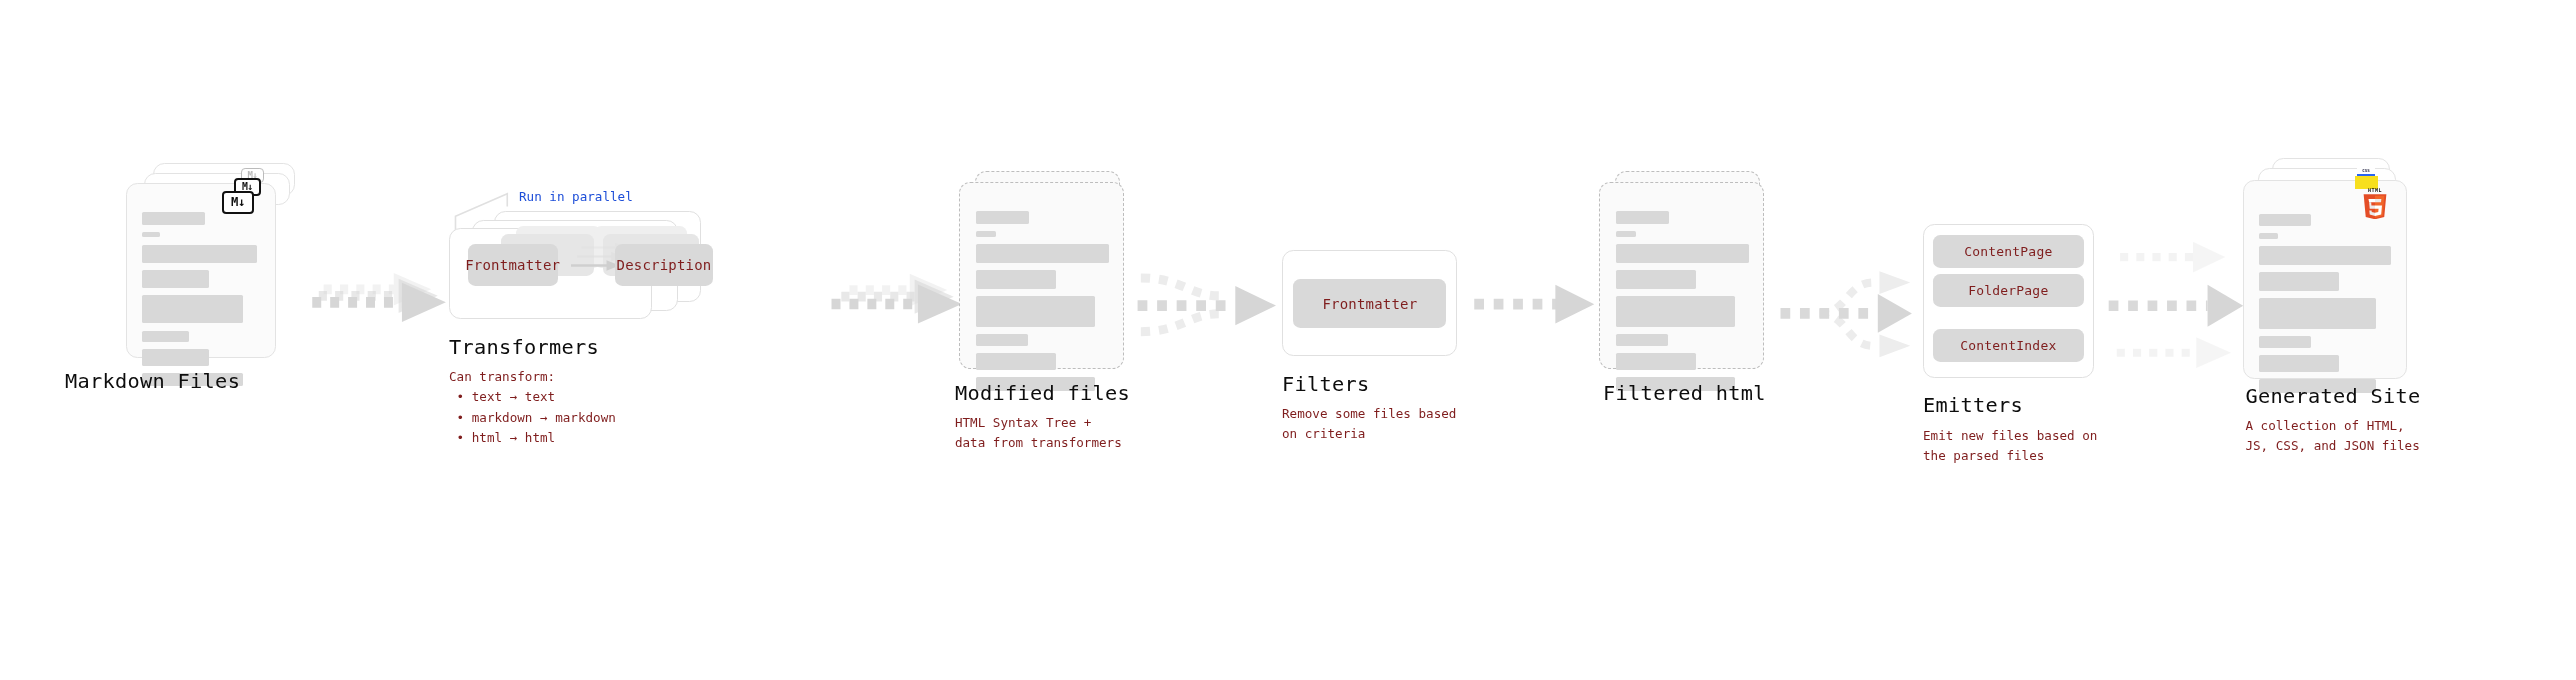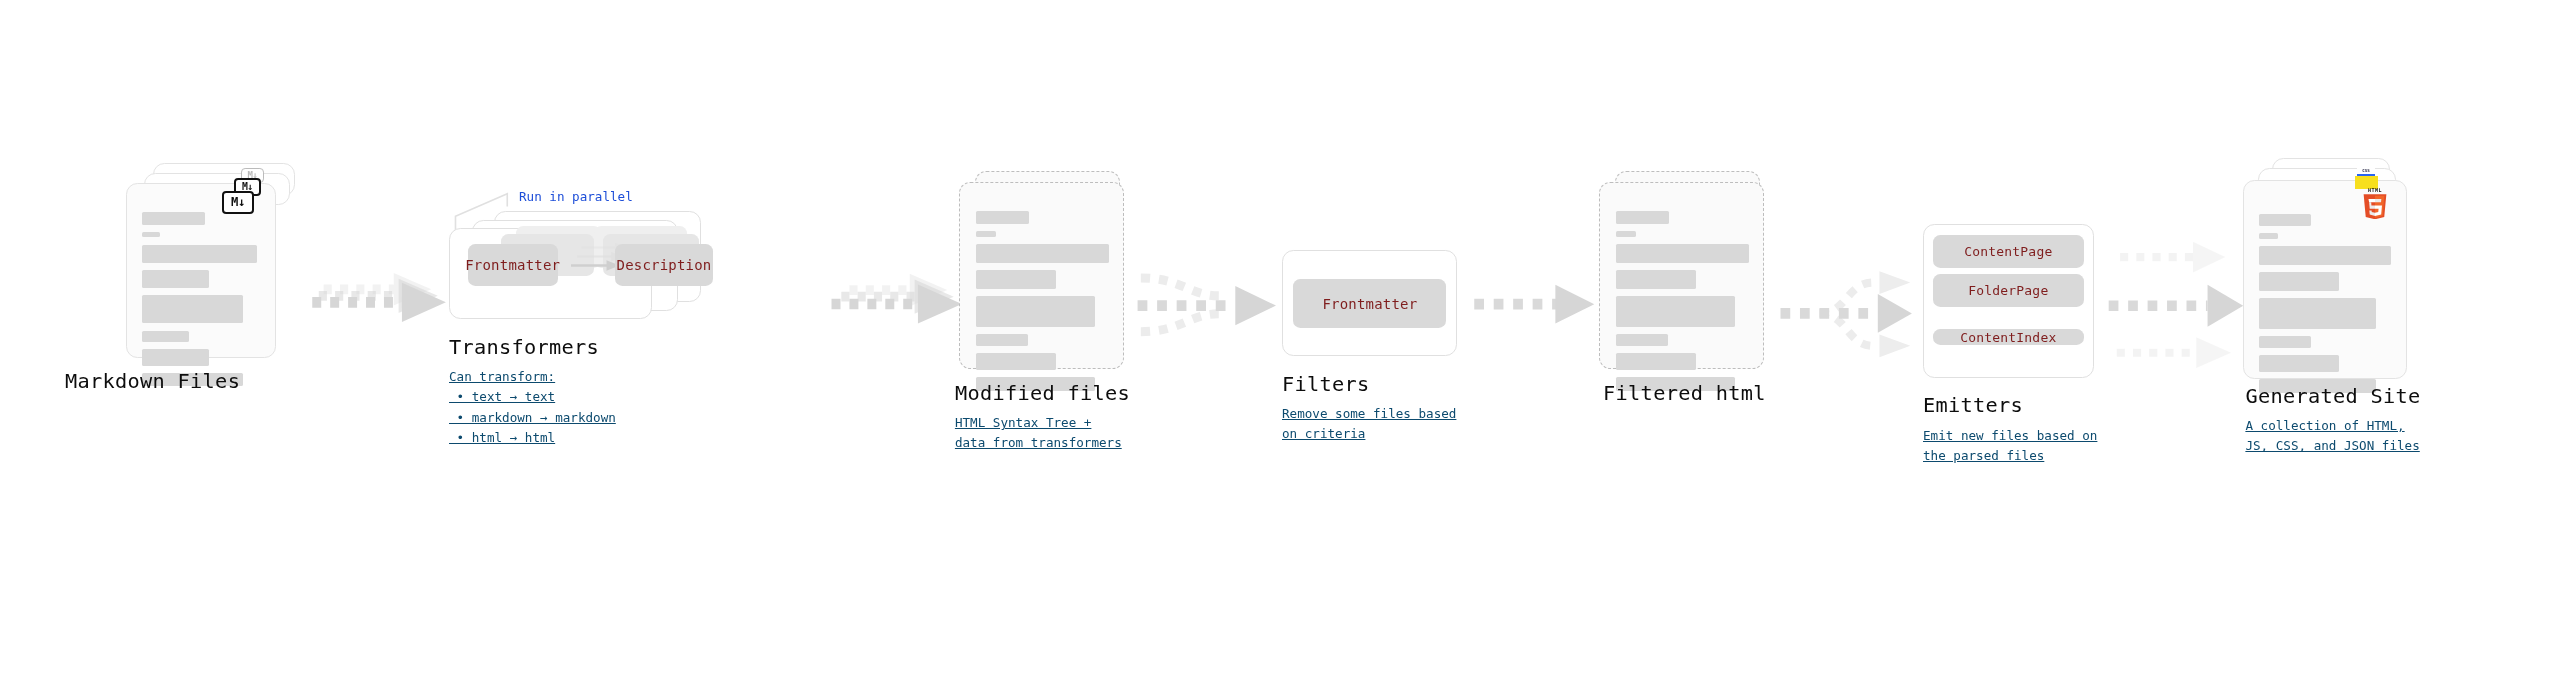--- a/index.html
+++ b/index.html
@@ -108,24 +108,23 @@
   .title {
     position: absolute;
     font-size: 20.3px;
     color: #0d0d0d;
     letter-spacing: 0.3px;
     white-space: nowrap;
   }
   .subtitle {
     position: absolute;
     font-size: 12.6px;
-    color: #0c4a6e;
+    color: #7f1d1d;
     line-height: 1.62;
     white-space: pre;
-    text-decoration: underline;
   }
   .callout {
     position: absolute;
     font-size: 12.6px;
     color: #1d4ed8;
     white-space: nowrap;
   }
 
   .arrow-svg { position: absolute; overflow: visible; }
 </style>
@@ -295,21 +294,21 @@
     <line x1="10" y1="88" x2="128" y2="88" stroke="#d9d9d9" stroke-width="13" stroke-dasharray="12 12" stroke-linecap="butt"></line>
     <polygon points="132,36 170,50 132,64" fill="#ededed"></polygon>
     <polygon points="130,64 172,88 130,112" fill="#d6d6d6"></polygon>
     <polygon points="132,114 170,128 132,142" fill="#ededed"></polygon>
   </svg>
 
   <div class="node" style="left:1923px; top:224px;">
     <div class="group-box" style="left:0px; top:0px; width:171px; height:154px;"></div>
     <div class="pill" style="left:9.8px; top:10.6px; width:151px; height:33px; font-size:13px;">ContentPage</div>
     <div class="pill" style="left:9.8px; top:50px; width:151px; height:33px; font-size:13px;">FolderPage</div>
-    <div class="pill" style="left:9.8px; top:105px; width:151px; height:16px; font-size:13px;text-align:center;">ContentIndex</div>
+    <div class="pill" style="left:9.8px; top:105px; width:151px; height:33px; font-size:13px;text-align:center;">ContentIndex</div>
     <div class="title" style="left:0px; top:169px;">Emitters</div>
     <div class="subtitle" style="left:0px; top:202px;">Emit new files based on
 the parsed files</div>
   </div>
 
   <svg class="arrow-svg" style="left:2105px; top:236px;" width="163" height="154" viewBox="0 0 200 190">
     <g opacity="0.40">
       <line x1="18" y1="26" x2="112" y2="26" stroke="#e2e2e2" stroke-width="10" stroke-dasharray="10 10" stroke-linecap="butt"></line>
       <polygon points="108,7 148,26 108,45" fill="#e8e8e8"></polygon>
     </g>

